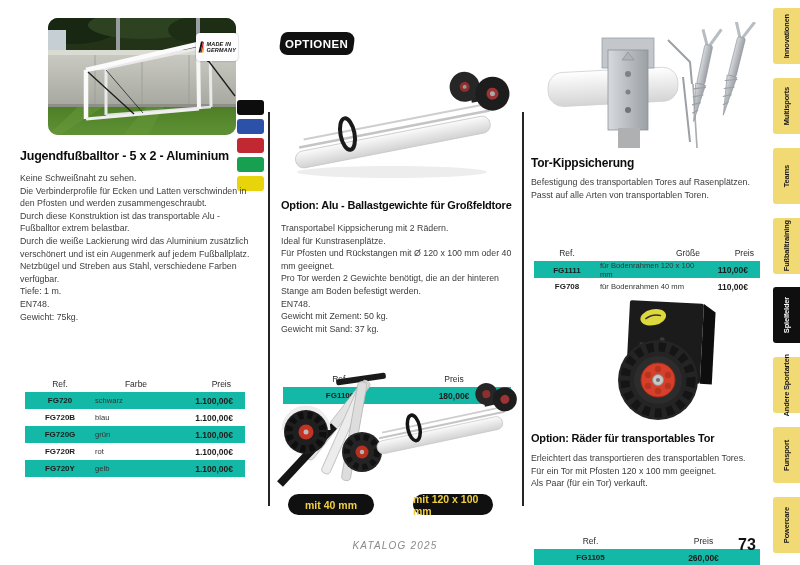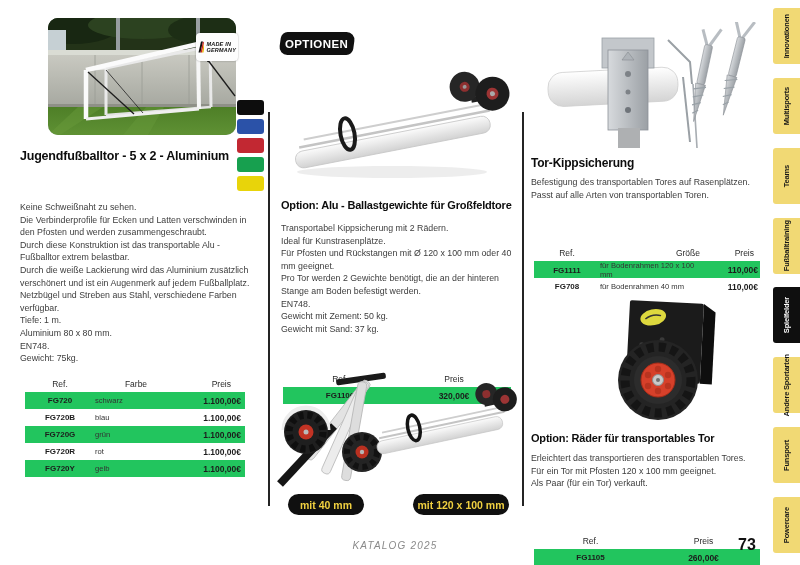--- a/index.html
+++ b/index.html
@@ -15,54 +15,54 @@
   
   .swatch{position:absolute;left:237px;width:27px;height:15px;border-radius:3px;}
   
   .h-main{position:absolute;font-weight:700;color:#0d0d0d;letter-spacing:-0.2px;}
   .h1{left:20px;top:149px;font-size:12.5px;width:240px;}
   .h2m{left:281px;top:199px;font-size:11px;width:242px;}
   .h2r1{left:531px;top:156px;font-size:12px;width:232px;}
   .h2r2{left:531px;top:432px;font-size:11px;width:232px;}
   
   .desc{position:absolute;font-size:8.8px;line-height:12.6px;color:#3c3c3c;}
-  .desc-left{left:20px;top:172px;width:237px;margin-top:29px;}
+  .desc-left{left:20px;top:172px;width:237px;}
   .desc-mid{left:281px;top:222px;width:236px;}
   .desc-r1{left:531px;top:176px;width:233px;}
   .desc-r2{left:531px;top:452px;width:233px;}
   
   .tbl{position:absolute;margin-top:36px;}
   .tr{display:grid;align-items:center;}
-  .cream{background:#22c55e;}
+  .cream{background:#14b8a6;}
   .head span{font-weight:400;color:#2a2a2a;font-size:8.5px;}
   .ref{font-weight:700;font-size:8px;color:#1c1c1c;text-align:center;}
   .mid{font-size:7.6px;text-align:left;color:#333;}
-  .price{font-weight:700;font-size:8.5px;color:#1c1c1c;text-align:right;padding-right:4px;}
+  .price{font-weight:700;font-size:8.5px;color:#1c1c1c;text-align:right;padding-right:12px;}
   .cen{text-align:center;padding-right:0;}
   .left-tbl{left:25px;top:340px;width:220px;}
   .left-tbl .tr{grid-template-columns:70px 82px 1fr;height:17px;}
   .left-tbl .head{height:16px;}
   .mid-tbl{left:283px;top:334px;width:228px;}
   .mid-tbl .tr{grid-template-columns:1fr 1fr;height:17px;}
   .r1-tbl{left:534px;top:208px;width:226px;}
   .r1-tbl .tr{grid-template-columns:66px 1fr 60px;height:17px;}
-  .r1-tbl .price{padding-right:2px;}
+  .r1-tbl .price{padding-right:12px;}
   .r2-tbl{left:534px;top:496px;width:226px;}
   .r2-tbl .tr{grid-template-columns:1fr 1fr;height:17px;}
   
   .vline{position:absolute;top:112px;width:1.5px;height:394px;background:#242424;}
   
   .opt-badge{position:absolute;left:280px;top:32px;width:74px;height:23px;background:#101010;
       border-radius:6px 9px 6px 9px;transform:skewX(-8deg);display:flex;align-items:center;justify-content:center;}
   .opt-badge span{transform:skewX(8deg);color:#fff;font-weight:700;font-size:11.5px;letter-spacing:.4px;}
   
   .pill{position:absolute;top:494px;height:21px;background:#101010;border-radius:11px;
       display:flex;align-items:center;justify-content:center;color:#f0d040;font-weight:700;font-size:10.5px;}
-  .pill1{left:288px;width:76px;}
-  .pill2{left:413px;width:96px;}
+  .pill1{left:288px;width:86px;}
+  .pill2{left:413px;width:80px;}
   
   .tab{position:absolute;left:773px;width:27px;height:56px;background:#f1d974;border-radius:3px 0 0 3px;
       display:flex;align-items:center;justify-content:center;}
   .tab span{writing-mode:vertical-rl;transform:rotate(180deg);font-size:7.5px;font-weight:700;
       color:#161616;letter-spacing:-0.2px;white-space:nowrap;}
   .tab.active{background:#0f0f0f;}
   .tab.active span{color:#ffffff;}
   
   .catalog{position:absolute;left:300px;top:540px;width:190px;text-align:center;
       font-style:italic;font-size:10px;color:#8a8a8a;letter-spacing:1.2px;}
@@ -156,21 +156,20 @@
 
   <div class="h-main h1">Jugendfußballtor - 5 x 2 - Aluminium</div>
 
   <div class="desc desc-left">
     <div>Keine Schweißnaht zu sehen.</div>
     <div>Die Verbinderprofile für Ecken und Latten verschwinden in den Pfosten und werden zusammengeschraubt.</div>
     <div>Durch diese Konstruktion ist das transportable Alu - Fußballtor extrem belastbar.</div>
     <div>Durch die weiße Lackierung wird das Aluminium zusätzlich verschönert und ist ein Augenmerk auf jedem Fußballplatz.</div>
     <div>Netzbügel und Streben aus Stahl, verschiedene Farben verfügbar.</div>
     <div>Tiefe: 1 m.</div>
-    <div>Aluminium 80 x 80 mm.</div>
     <div>EN748.</div>
     <div>Gewicht: 75kg.</div>
   </div>
 
   <div class="tbl left-tbl">
     <div class="tr head">
       <span style="text-align:center">Ref.</span>
       <span style="text-align:center">Farbe</span>
       <span style="text-align:right;padding-right:14px">Preis</span>
     </div>
@@ -239,21 +238,21 @@
     <div>Gewicht mit Sand: 37 kg.</div>
   </div>
 
   <div class="tbl mid-tbl">
     <div class="tr head">
       <span style="text-align:center">Ref.</span>
       <span style="text-align:center">Preis</span>
     </div>
     <div class="tr cream">
       <span class="ref">FG1106</span>
-      <span class="price cen">320,00€</span>
+      <span class="price cen">180,00€</span>
     </div>
   </div>
 
   <div class="photo" style="left:276px;top:372px;width:118px;height:120px">
     <svg width="118" height="120" viewBox="0 0 118 120">
       <rect x="60" y="4" width="50" height="6" rx="2" fill="#1a1a1a" transform="rotate(-8 85 7)"></rect>
       <g>
         <rect x="86" y="10" width="9" height="98" rx="4" fill="#e3e3e3" stroke="#bbbbbb" stroke-width="0.8" transform="rotate(38 92 12)"></rect>
         <rect x="84" y="10" width="9" height="100" rx="4" fill="#ececec" stroke="#bbbbbb" stroke-width="0.8" transform="rotate(24 89 12)"></rect>
         <rect x="82" y="10" width="9" height="100" rx="4" fill="#dddddd" stroke="#b5b5b5" stroke-width="0.8" transform="rotate(10 87 12)"></rect>

